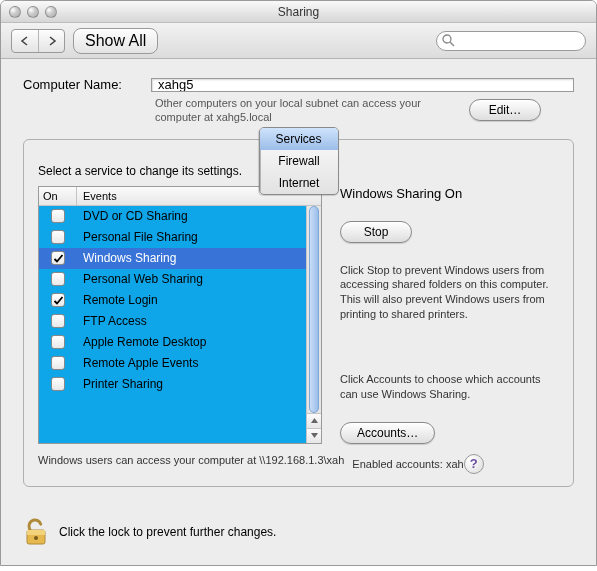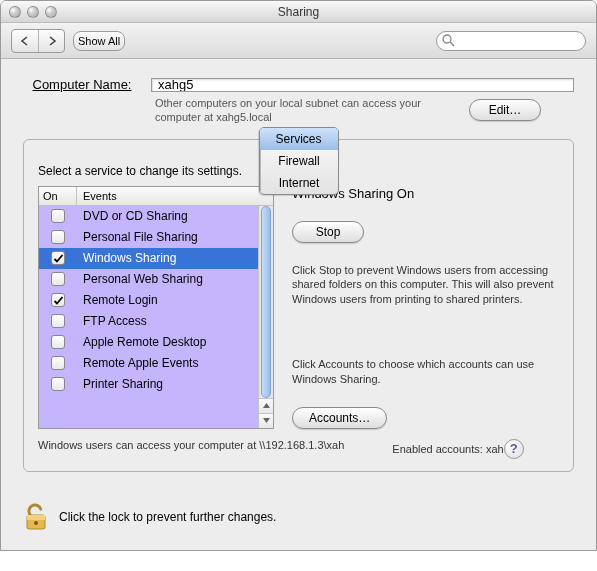--- a/index.html
+++ b/index.html
@@ -68,23 +68,23 @@
     width: 26px; height: 22px;
     display: flex; align-items: center; justify-content: center;
     cursor: default;
   }
   .seg button + button { border-left: 1px solid #b5b5b5; }
   .aqua-btn {
     border: 1px solid #9a9a9a;
     border-radius: 8px;
     background: linear-gradient(#fdfdfd, #e4e4e4);
     box-shadow: 0 1px 0 #fff inset;
-    padding: 3px 4px;
+    padding: 3px 11px;
     font-family: inherit;
-    font-size: 11px;
+    font-size: 16px;
     cursor: default;
   }
   .spacer { flex: 1; }
   .searchwrap {
     position: relative;
     width: 150px;
   }
   .searchwrap input {
     width: 100%;
     height: 20px;
@@ -105,21 +105,21 @@
   .content {
     background: #ededed;
     padding: 18px 22px 14px 22px;
   }
   .row-compname {
     display: flex;
     align-items: center;
     gap: 10px;
     margin-bottom: 4px;
   }
-  .row-compname label { width: 118px; text-align: center; font-size: 13px; text-decoration: underline; }
+  .row-compname label { width: 118px; text-align: left; font-size: 13px; }
   .row-compname input {
     flex: 1;
     height: 14px;
     border: 1px solid #9a9a9a;
     font-family: inherit;
     font-size: 13px;
     padding: 0 6px;
     background: #fff;
     box-shadow: inset 1px 1px 2px rgba(0,0,0,0.15);
   }
@@ -182,23 +182,23 @@
   }
   .group-instr {
     font-size: 12px;
     margin: 4px 0 8px 0;
   }
   .group-body {
     display: flex;
     gap: 18px;
   }
   .svc-table-wrap {
-    width: 236px;
-    border: 1px solid #9a9a9a;
-    background: #c4b5fd;
+    width: 284px;
+    border: 1px solid #9a9a9a;
+    background: #0ea5e9;
     display: flex;
     flex-direction: column;
   }
   .svc-head {
     display: flex;
     background: linear-gradient(#fbfbfb, #e7e7e7);
     border-bottom: 1px solid #c4c4c4;
     font-size: 11px;
   }
   .svc-head .col-on {
@@ -288,21 +288,20 @@
     color: #333;
     margin-top: 10px;
     display: flex;
     flex-direction: row;
     gap: 8px;
   }
   .help-row {
     display: flex;
     justify-content: space-between;
     align-items: center;
-    margin-left: 40px;
   }
   .help-btn {
     width: 20px; height: 20px;
     border-radius: 50%;
     border: 1px solid #9a9a9a;
     background: radial-gradient(circle at 30% 30%, #fff, #dcdcdc);
     color: #6a4fa0;
     font-weight: bold;
     font-size: 13px;
     line-height: 18px;

